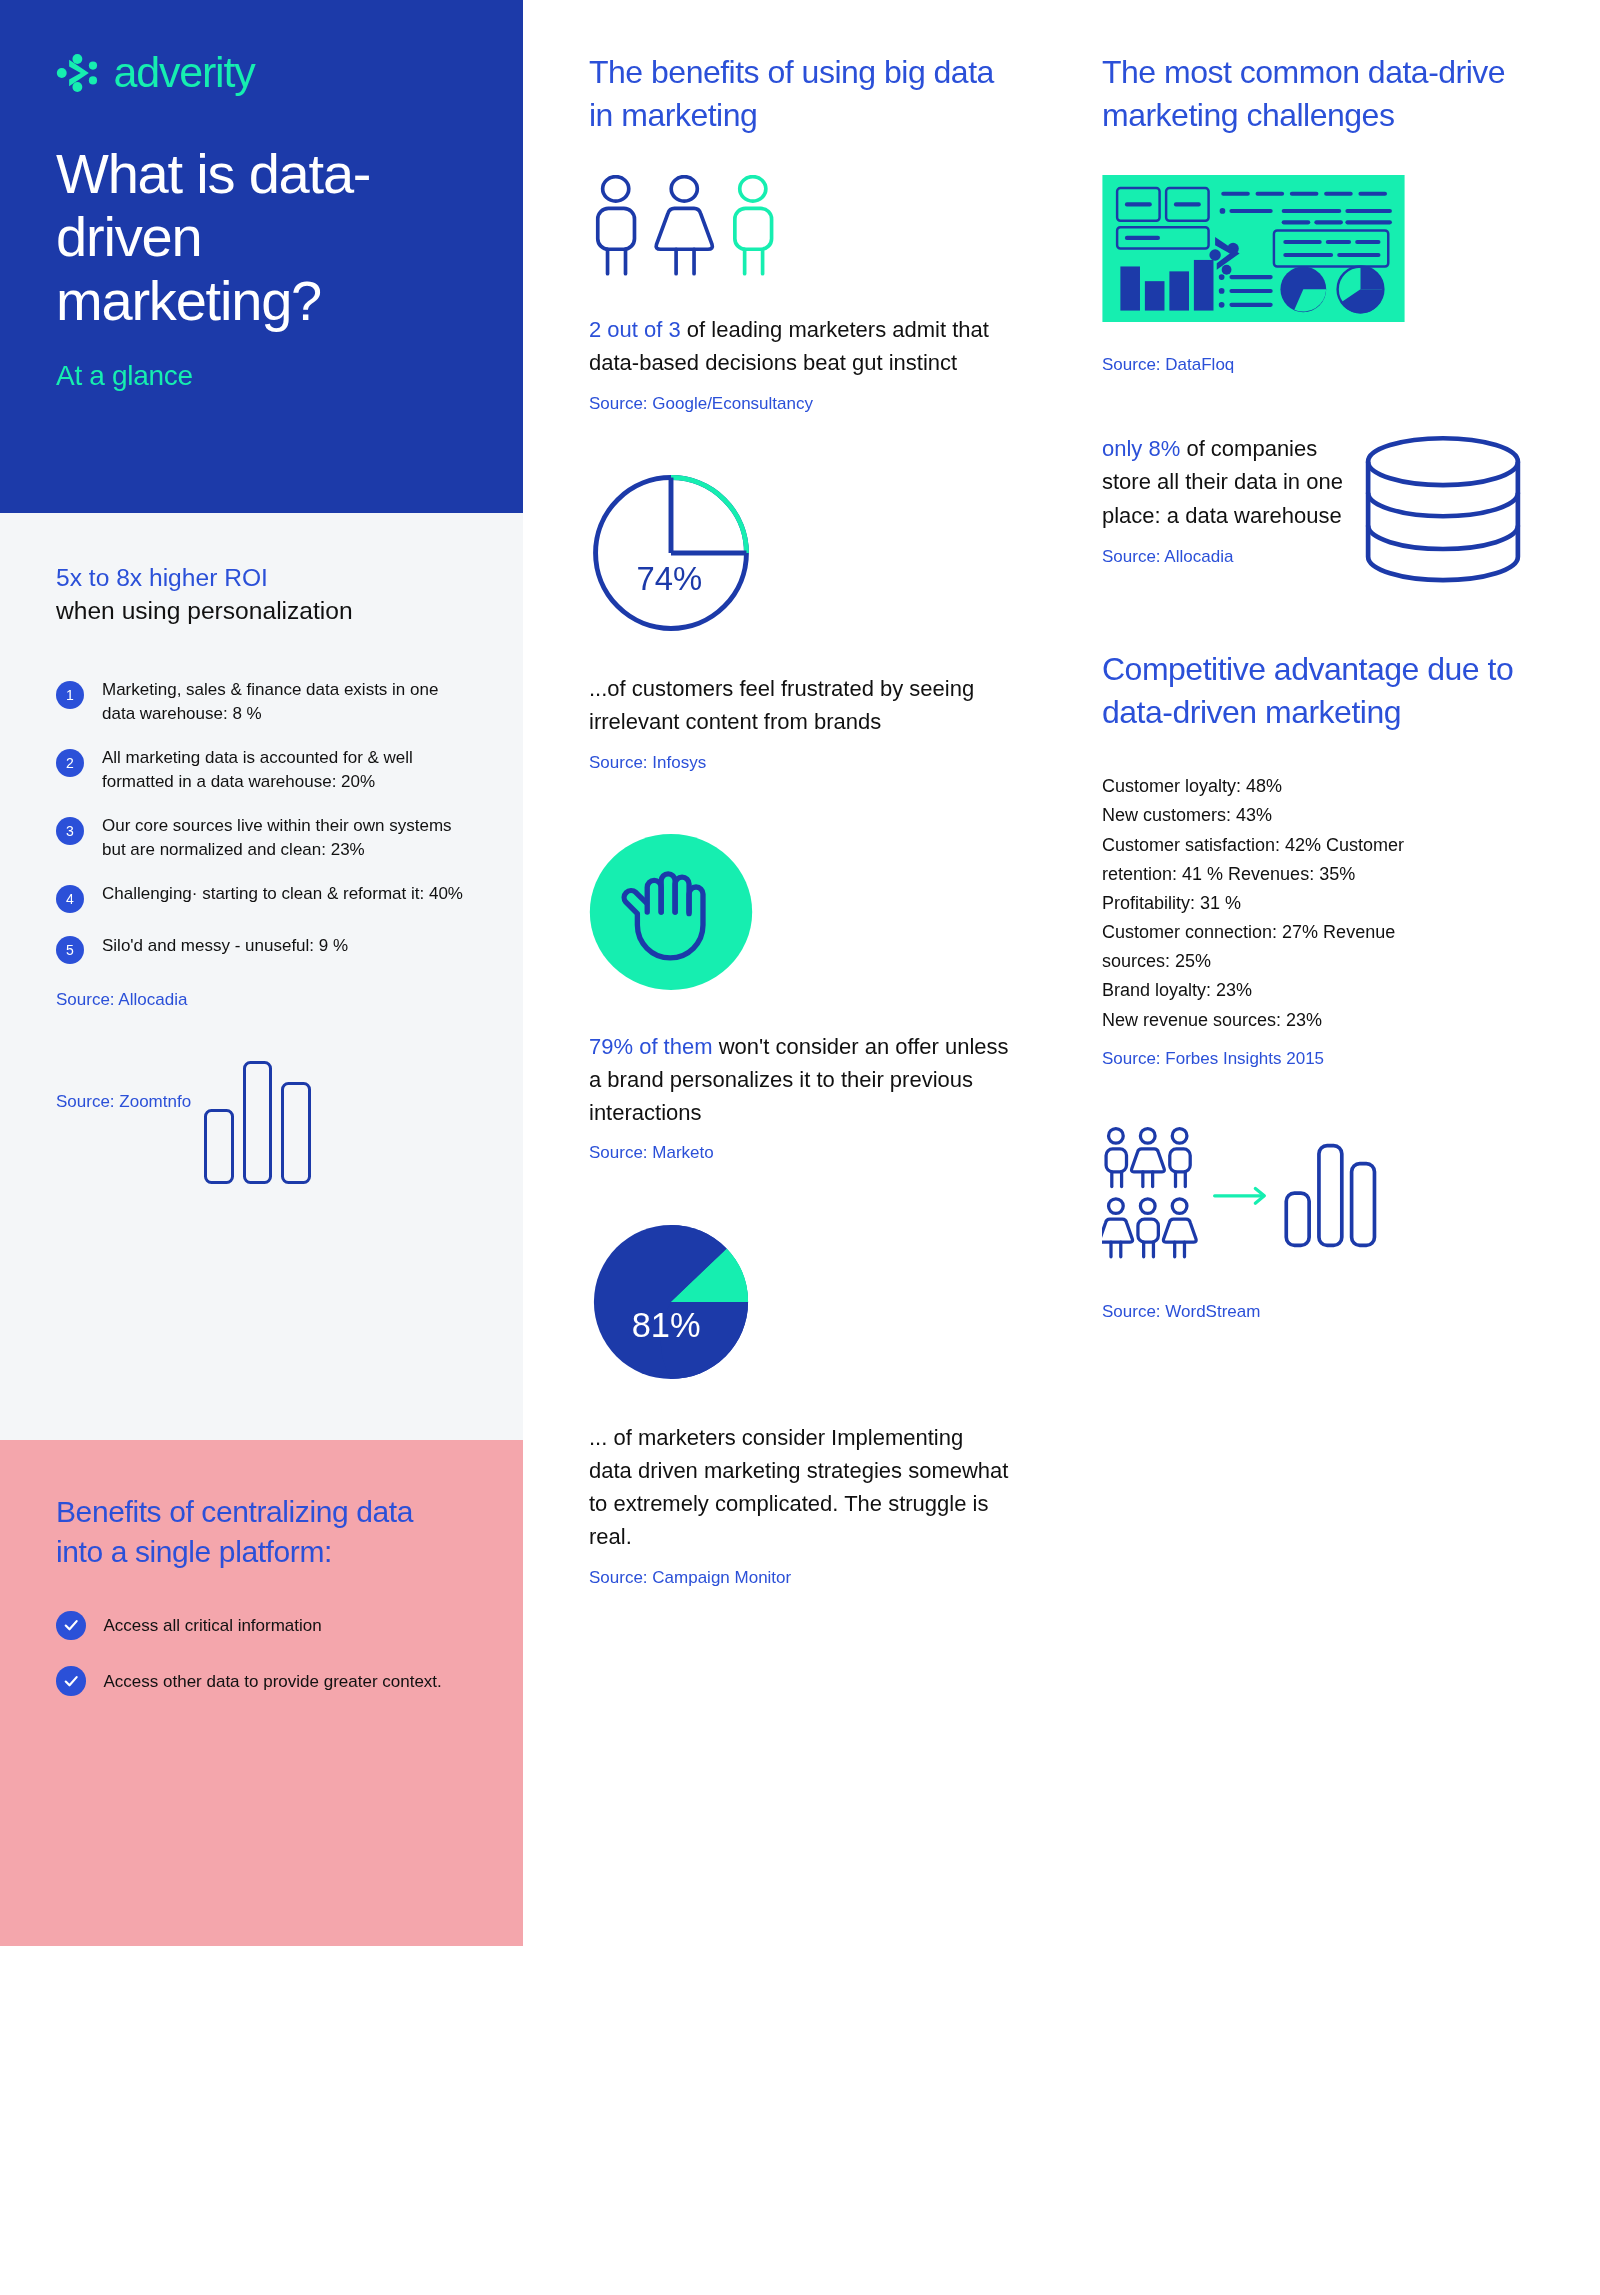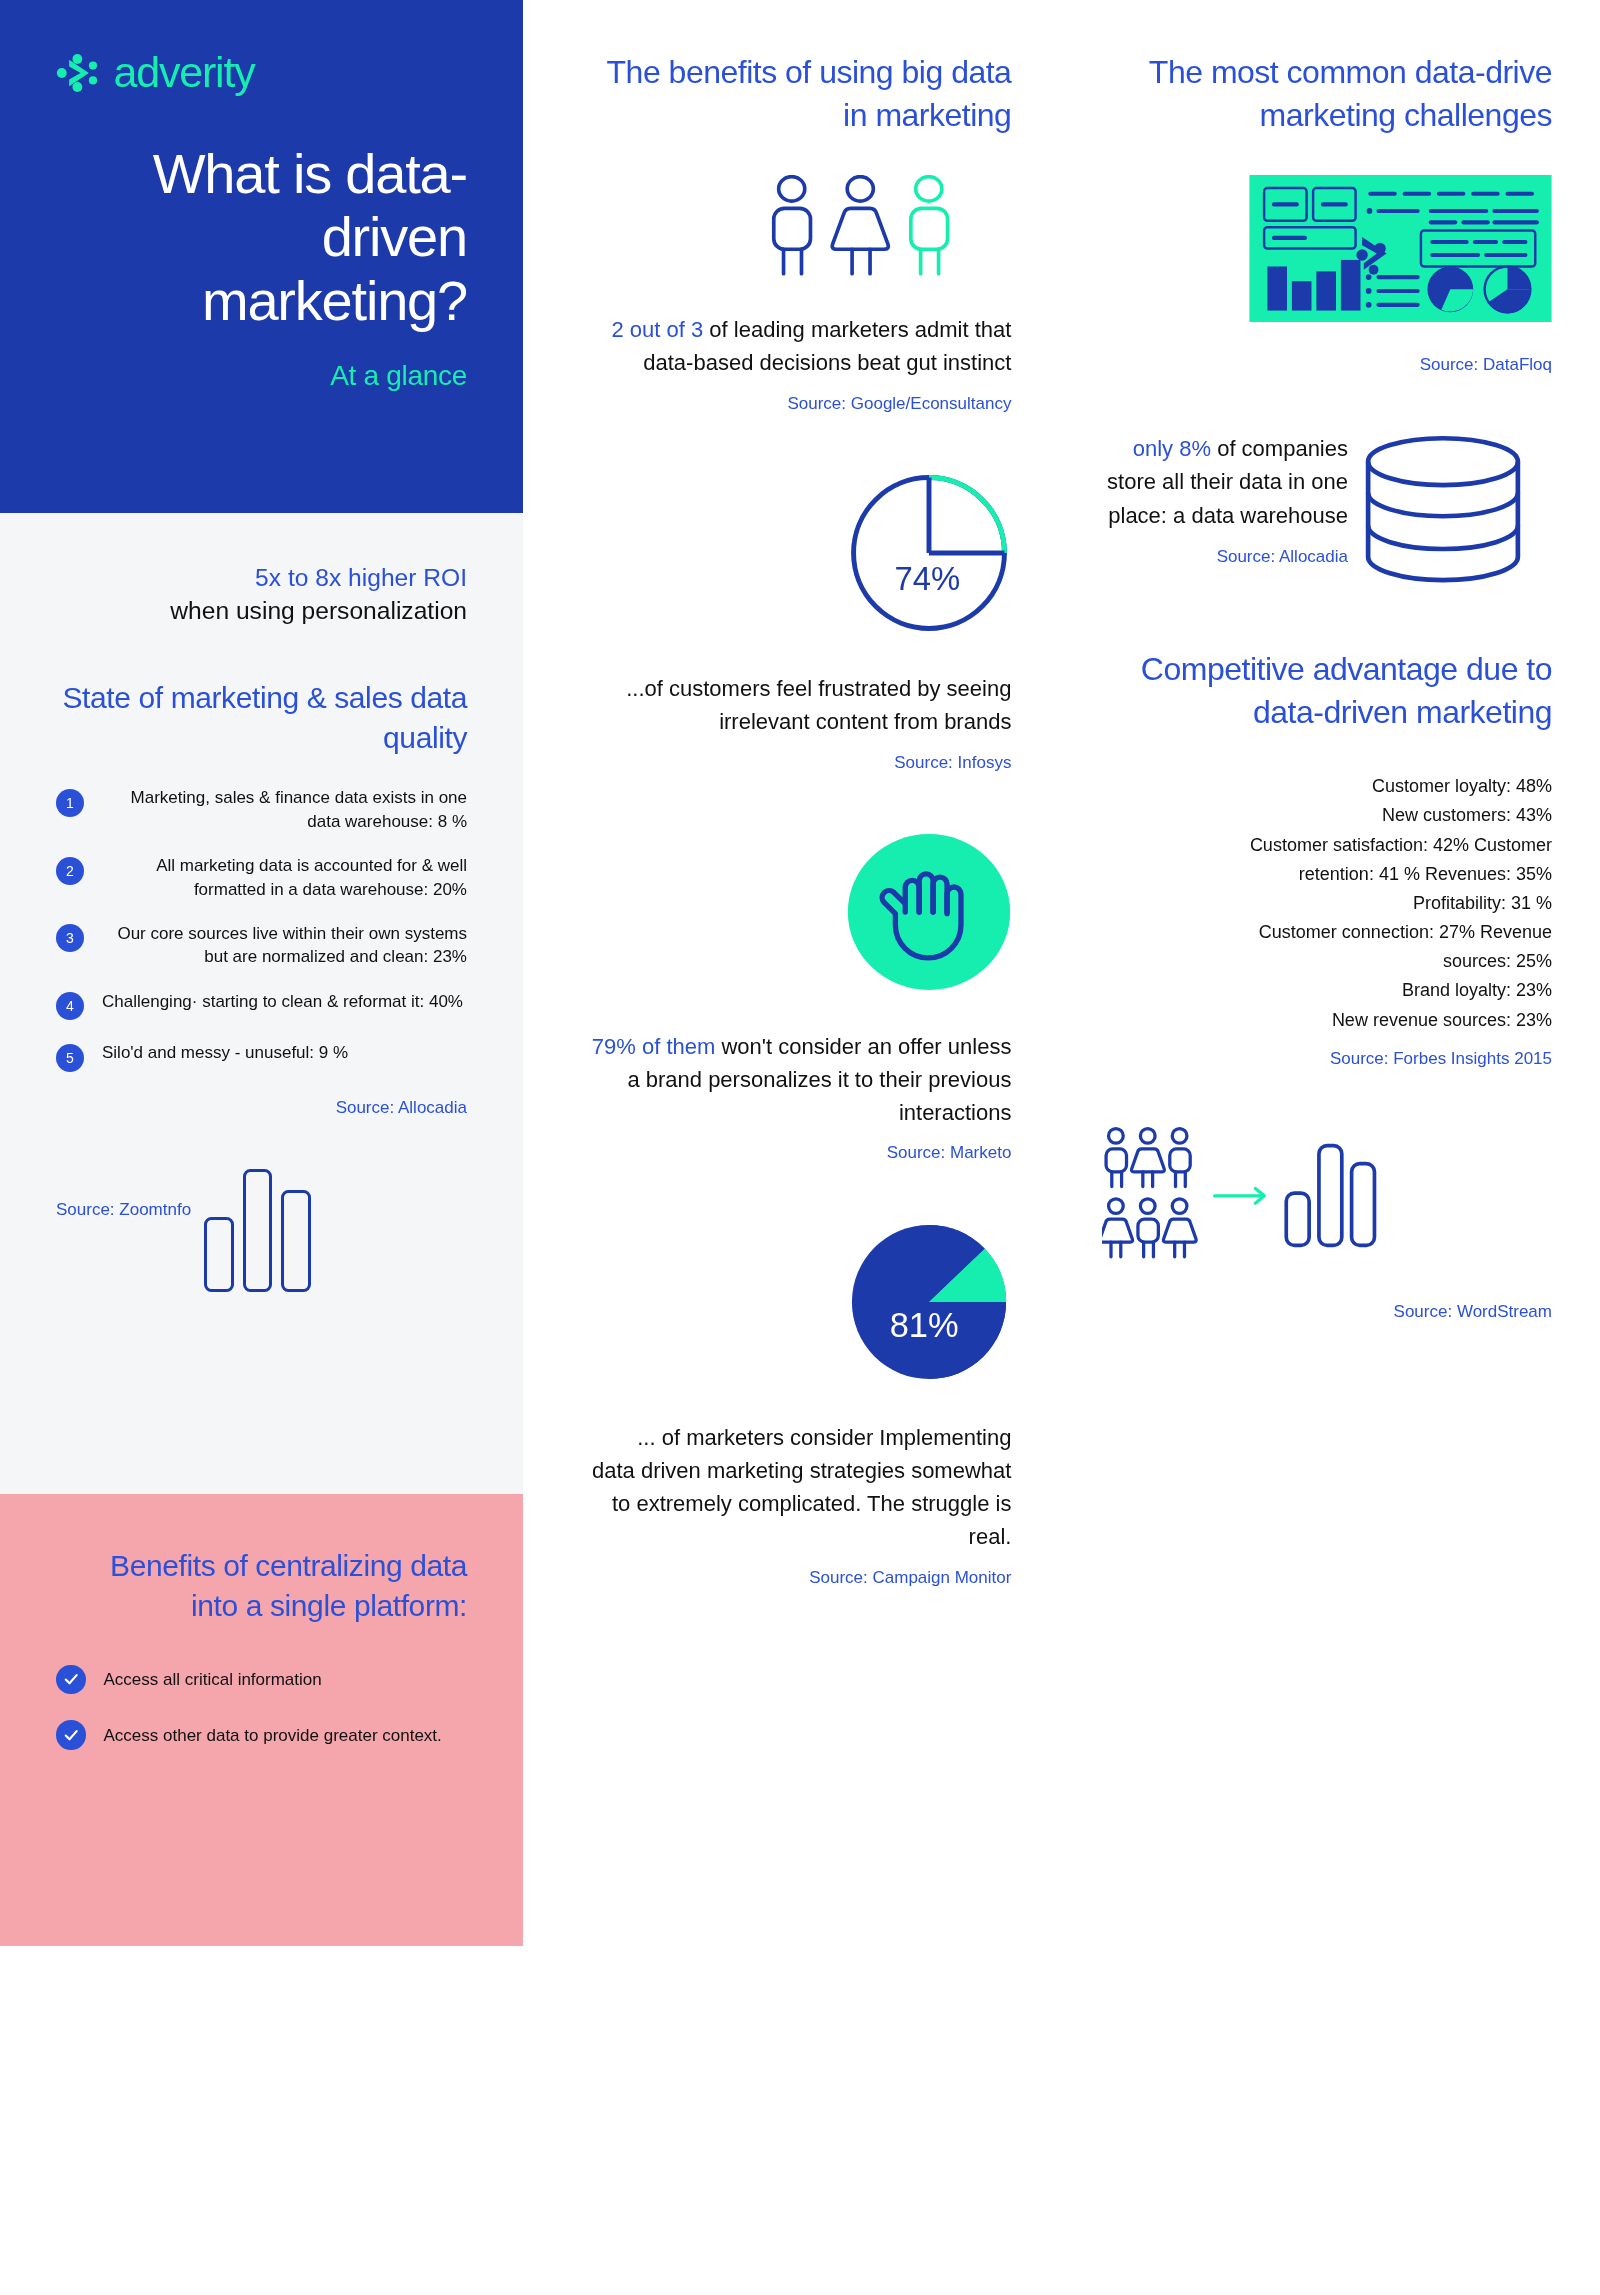--- a/index.html
+++ b/index.html
@@ -8,21 +8,20 @@
     height: 2295px;
     background: #ffffff;
     font-family: "Liberation Sans", sans-serif;
   }
   .page {
     position: relative;
     width: 1601px;
     height: 1946px;
     background: #ffffff;
     display: flex;
-    text-align: right;
   }
 
   
   .col-left {
     width: 523px;
     flex: 0 0 523px;
     position: relative;
     background: #f4f6f8;
     display: flex;
     flex-direction: column;
@@ -177,21 +176,20 @@
       <div class="hero-sub">At a glance</div>
     </div>
 
     <div class="left-body">
 
       <div class="roi-block">
         <span class="roi-hi">5x to 8x higher ROI</span>
         <span class="roi-lo">when using personalization</span>
       </div>
 
-      <div class="sec-title">State of marketing &amp; sales data quality</div>
 
       <ul class="num-list">
         <li class="num-item">
           <span class="num-badge">1</span>
           <span class="num-text">Marketing, sales &amp; finance data exists in one data warehouse: 8 %</span>
         </li>
         <li class="num-item">
           <span class="num-badge">2</span>
           <span class="num-text">All marketing data is accounted for &amp; well formatted in a data warehouse: 20%</span>
         </li>

